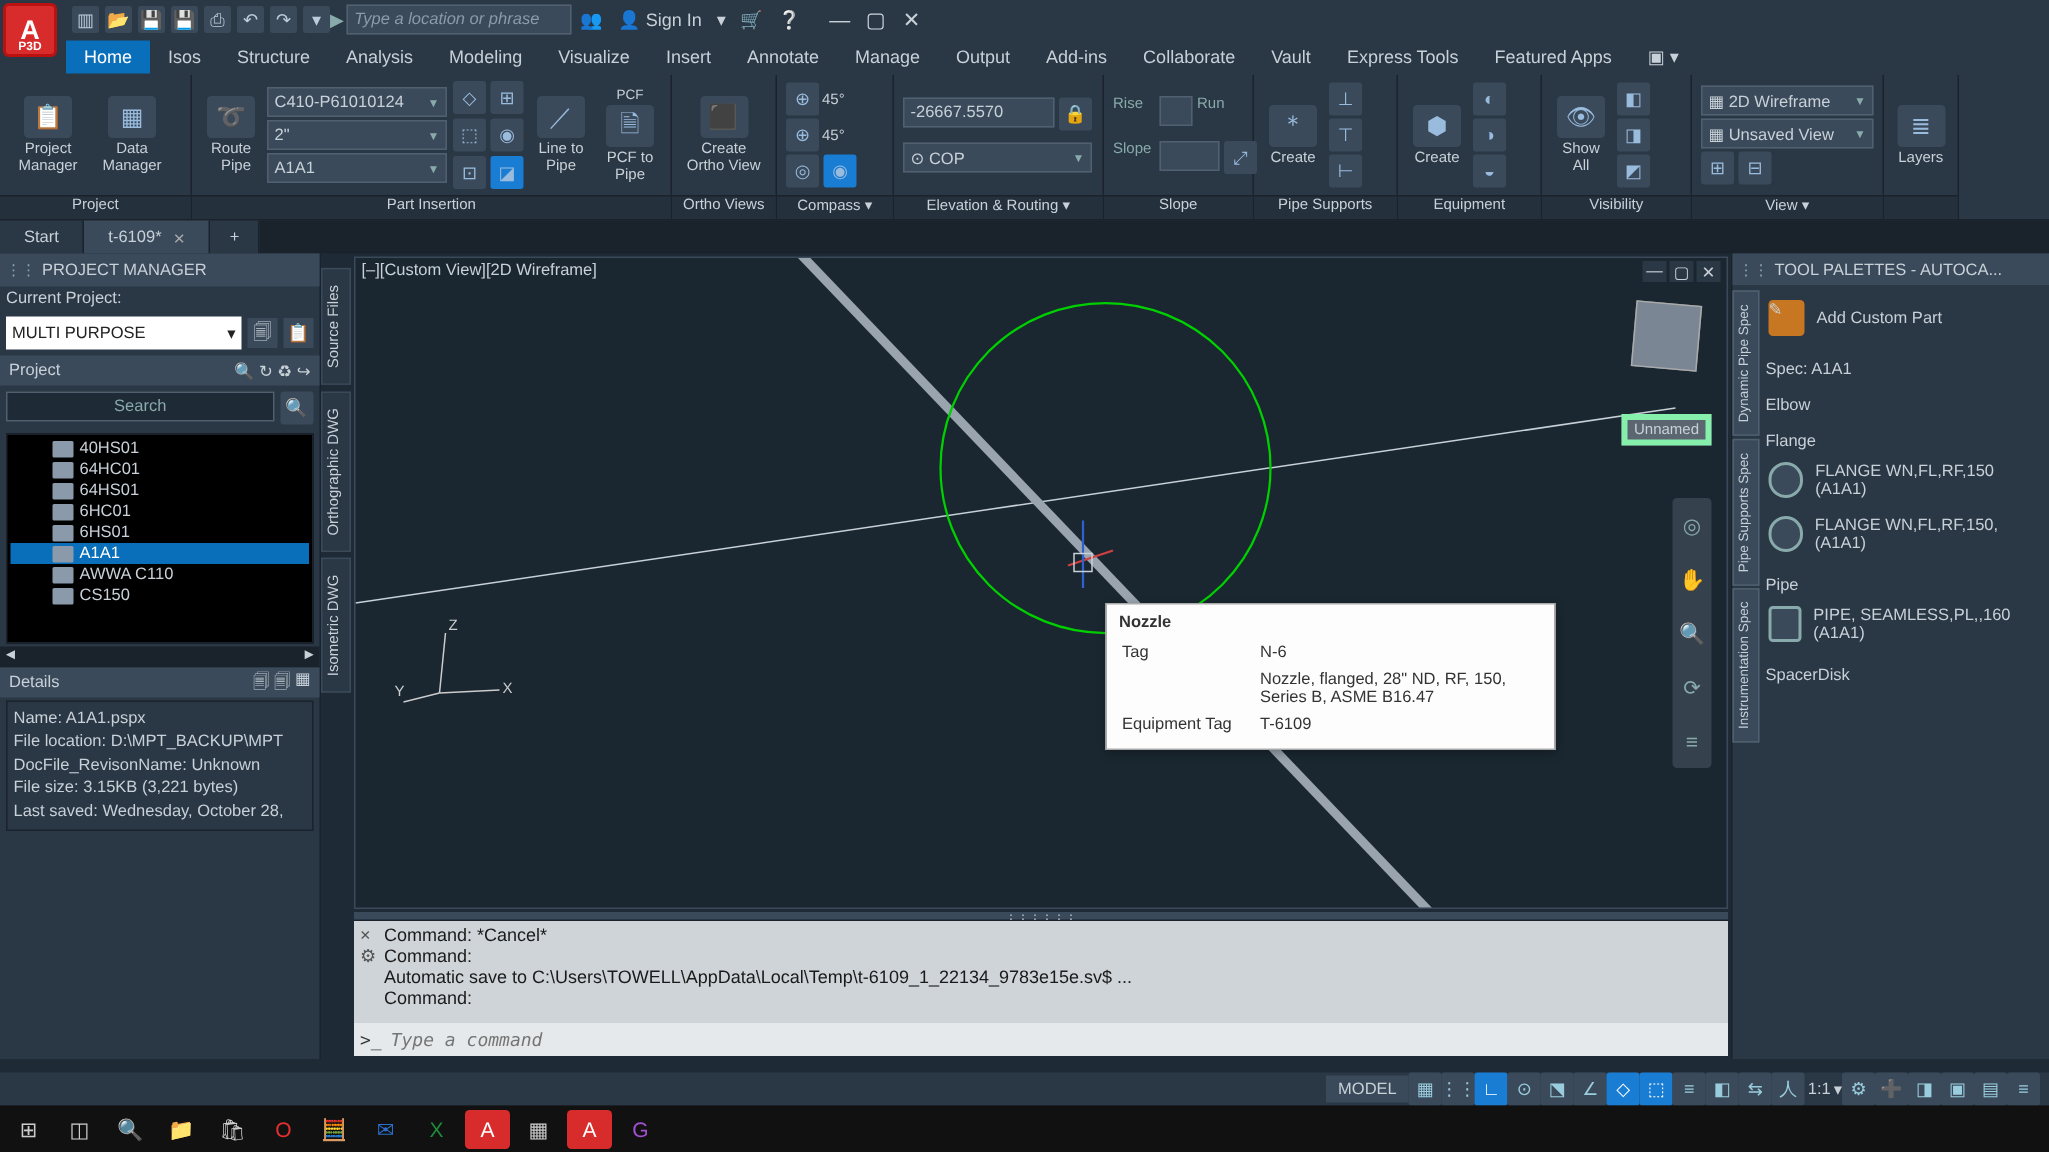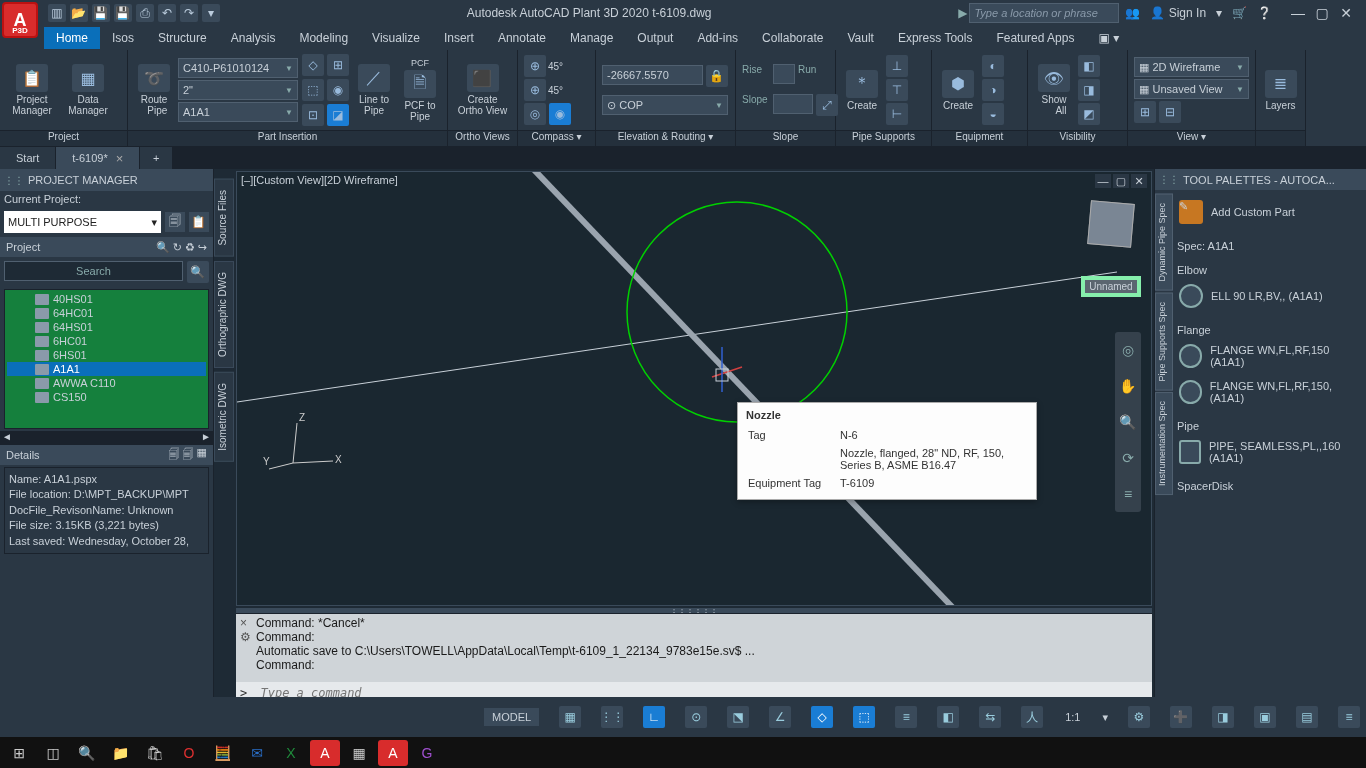--- a/index.html
+++ b/index.html
@@ -42,21 +42,21 @@
   .pm-title { height: 22px; background: #3a4a5a; display: flex; align-items: center; padding: 0 4px; font-size: 11px; gap: 4px; }
   .pm-title .dots { font-size: 10px; color: #8aa; }
   .pm-row { display: flex; align-items: center; gap: 4px; padding: 4px; }
   .pm-select { flex: 1; height: 22px; background: #fff; color: #222; font-size: 11px; display: flex; align-items: center; padding: 0 4px; justify-content: space-between; }
   .pm-row .ic { width: 20px; height: 20px; background: #3a4a5a; display: flex; align-items: center; justify-content: center; }
   .section-hdr { height: 20px; background: #3a4a5a; display: flex; align-items: center; padding: 0 6px; font-size: 11px; justify-content: space-between; }
   .section-hdr .ic-group { display: flex; gap: 3px; }
   .section-hdr .ic-group span { font-size: 11px; }
   .search-row { padding: 4px; display: flex; gap: 4px; }
   .search-inp { flex: 1; height: 20px; background: #1e2a35; border: 1px solid #506070; color: #8aa; text-align: center; font-size: 11px; display: flex; align-items: center; justify-content: center; }
-  .tree { flex: 0 0 140px; overflow: auto; background: #15803d; border: 1px solid #1a222c; margin: 2px 4px; padding: 2px; font-size: 11px; }
+  .tree { flex: 0 0 140px; overflow: auto; background: #000000; border: 1px solid #1a222c; margin: 2px 4px; padding: 2px; font-size: 11px; }
   .tree-item { display: flex; align-items: center; gap: 4px; padding: 1px 2px 1px 28px; }
   .tree-item.sel { background: #0a6fba; color: #fff; }
   .tree-item .fi { width: 14px; height: 11px; background: #8a9aaa; border-radius: 1px; }
   .details-box { border: 1px solid #1a222c; margin: 2px 4px; padding: 4px; font-size: 11px; line-height: 1.4; overflow: hidden; }
   
   .sidetabs { width: 20px; display: flex; flex-direction: column; gap: 4px; padding-top: 10px; }
   .sidetab { writing-mode: vertical-rl; transform: rotate(180deg); background: #2a3744; padding: 10px 2px; font-size: 10px; border: 1px solid #3a4a5a; text-align: center; }
   
   .canvas-wrap { flex: 1; display: flex; flex-direction: column; }
   .canvas { flex: 1; background: #1a2730; position: relative; border: 1px solid #3a4a5a; margin: 2px; }
@@ -88,21 +88,21 @@
   
   .tp { width: 212px; background: #2a3744; display: flex; flex-direction: column; border-left: 1px solid #1a222c; }
   .tp-body { display: flex; height: 100%; }
   .tp-tabs { width: 18px; display: flex; flex-direction: column; gap: 2px; padding-top: 4px; }
   .tp-tab { writing-mode: vertical-rl; transform: rotate(180deg); background: #3a4a5a; padding: 8px 1px; font-size: 9px; border: 1px solid #506070; text-align: center; }
   .tp-content { flex: 1; padding: 4px; }
   .tp-item { display: flex; align-items: center; gap: 8px; padding: 6px 2px; font-size: 11px; }
   .tp-item .ti { width: 24px; height: 24px; border-radius: 12px; background: #3a4a5a; border: 2px solid #8aa; }
   .tp-cat { font-size: 11px; color: #c8d0d8; padding: 4px 0 2px 0; margin-top: 6px; }
   
-  .statusbar { position: absolute; left: 0; right: 0; bottom: 31px; height: 40px; background: #2a3744; display: flex; align-items: center; justify-content: flex-end; padding: 0 6px; gap: 20px; font-size: 11px; }
+  .statusbar { position: absolute; left: 0; right: 0; bottom: 31px; height: 22px; background: #2a3744; display: flex; align-items: center; justify-content: flex-end; padding: 0 6px; gap: 0; font-size: 11px; }
   .statusbar .model { padding: 3px 8px; background: #3a4a5a; }
   .statusbar .ic { width: 22px; height: 22px; background: #3a4a5a; border-radius: 2px; display: flex; align-items: center; justify-content: center; font-size: 12px; color: #9cd; }
   .statusbar .ic.on { background: #1a7dd4; color: #fff; }
   .taskbar { position: absolute; left: 0; right: 0; bottom: 0; height: 31px; background: #111; display: flex; align-items: center; padding: 0 4px; gap: 4px; }
   .taskbar .tb { width: 30px; height: 26px; display: flex; align-items: center; justify-content: center; color: #ccc; font-size: 14px; }
   .taskbar .tray { margin-left: auto; display: flex; align-items: center; gap: 8px; color: #ccc; font-size: 11px; padding-right: 6px; }
   .sc-label { color: #ccc; font-size: 11px; }
   
   .scrollb { height: 14px; background: #1a222c; display: flex; justify-content: space-between; padding: 0 2px; font-size: 10px; }
 </style>
@@ -115,21 +115,20 @@
   <div class="qat">
     <span>▥</span>
     <span>📂</span>
     <span>💾</span>
     <span>💾</span>
     <span>⎙</span>
     <span>↶</span>
     <span>↷</span>
     <span>▾</span>
   </div>
-  <div class="title-center">Autodesk AutoCAD Plant 3D 2020   t-6109.dwg</div>
   <span style="color:#8aa;margin-right:2px;">▶</span>
   <div class="search-box">Type a location or phrase</div>
   <div class="title-right">
     <span>👥</span>
     <span>👤 <span>Sign In</span></span>
     <span>▾</span>
     <span>🛒</span>
     <span>❔</span>
     <div class="win-ctl">
       <span>—</span>
@@ -315,21 +314,21 @@
           <div class="small-btn">◑</div>
           <div class="small-btn">◒</div>
         </div>
     </div>
     <div class="panel-title">Equipment</div>
   </div>
   <div class="panel" style="width:100px;">
     <div class="panel-body">
       <div class="big-btn" style="width:40px;">
           <div class="ic">👁</div>
-          <span style="white-space:pre;text-align:right;">Show
+          <span style="white-space:pre;">Show
 All</span>
         </div>
       <div class="col">
           <div class="small-btn">◧</div>
           <div class="small-btn">◨</div>
           <div class="small-btn">◩</div>
         </div>
     </div>
     <div class="panel-title">Visibility</div>
   </div>
@@ -553,24 +552,20 @@
         <div class="tp-tab">Pipe Supports Spec</div>
         <div class="tp-tab">Instrumentation Spec</div>
       </div>
       <div class="tp-content">
         <div class="tp-item">
             <div class="ti" style="border-radius:3px;background:#c77722;border:none;">✎</div>
             <span>Add Custom Part</span>
           </div>
         <div class="tp-cat">Spec: A1A1</div>
         <div class="tp-cat">Elbow</div>
-        <div class="tp-item">
-            <div class="ti"></div>
-            <span>ELL 90 LR,BV,, (A1A1)</span>
-          </div>
         <div class="tp-cat">Flange</div>
         <div class="tp-item">
             <div class="ti"></div>
             <span>FLANGE WN,FL,RF,150 (A1A1)</span>
           </div>
         <div class="tp-item">
             <div class="ti"></div>
             <span>FLANGE WN,FL,RF,150, (A1A1)</span>
           </div>
         <div class="tp-cat">Pipe</div>

